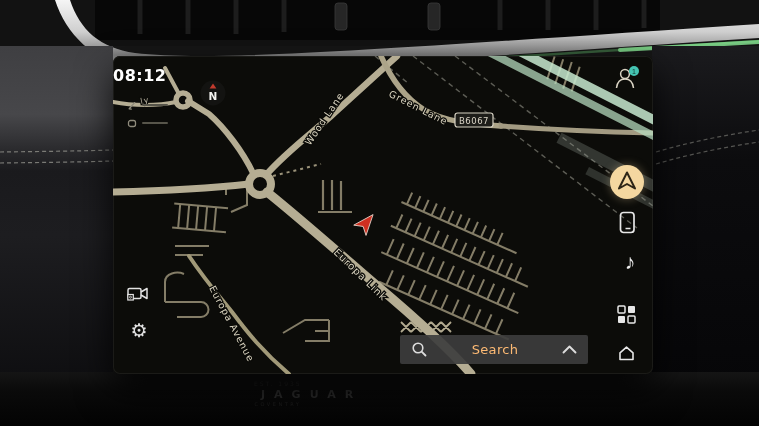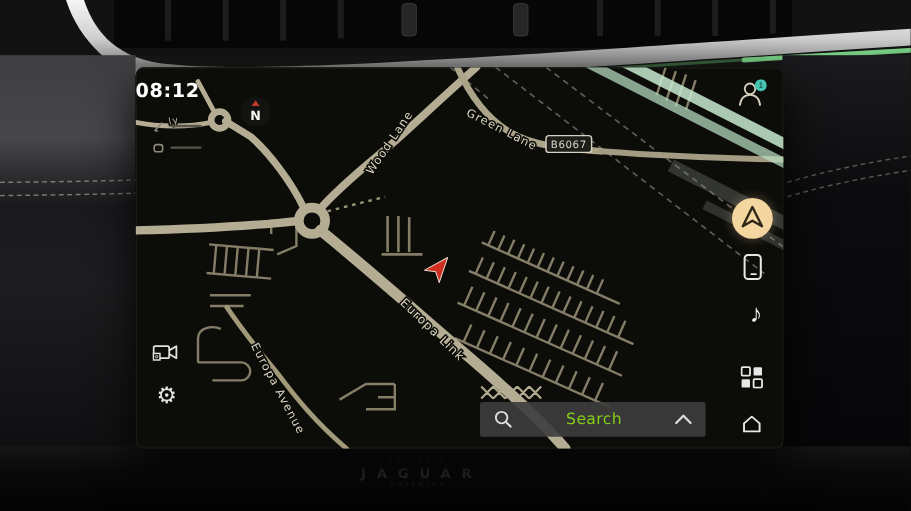--- a/index.html
+++ b/index.html
@@ -41,23 +41,23 @@
   .phonebtn{left:506px;top:155px;width:17px;height:23px}
   .musicbtn{left:506px;top:193px;width:22px;height:24px;font-size:21px;color:#ededed;line-height:1}
   .appsbtn{left:504px;top:249px;width:19px;height:19px}
   .homebtn{left:504px;top:287px;width:19px;height:19px}
   .search{
     position:absolute;left:287px;top:279px;width:188px;height:29px;
     background:rgba(61,61,61,.92);border-radius:2px;
     display:flex;align-items:center;padding:0 11px;box-sizing:border-box;
     border:none;cursor:pointer;
   }
-  .search .lbl{flex:1;text-align:center;font-size:13px;color:#84cc16;letter-spacing:.3px;font-family:"DejaVu Sans",sans-serif}
+  .search .lbl{flex:1;text-align:center;font-size:13px;color:#fdba74;letter-spacing:.3px;font-family:"DejaVu Sans",sans-serif}
   
-  .plaque{position:absolute;left:252px;top:380px;width:190px;text-align:center;line-height:1.25;pointer-events:none}
+  .plaque{position:absolute;left:252px;top:380px;width:190px;text-align:left;line-height:1.25;pointer-events:none}
   .plaque .est{font-size:6px;letter-spacing:2px;padding-left:2px;color:#232323}
   .plaque .brand{font-size:11px;letter-spacing:9px;padding-left:9px;color:#2d2d2d;font-weight:bold}
   .plaque .city{font-size:5px;letter-spacing:2.5px;padding-left:2.5px;color:#1e1e1e}
 </style>
 </head>
 <body>
 
 <svg class="bg" width="759" height="426">
   <defs>
     <linearGradient id="chromeGrad" x1="0" y1="0" x2="0" y2="1">

